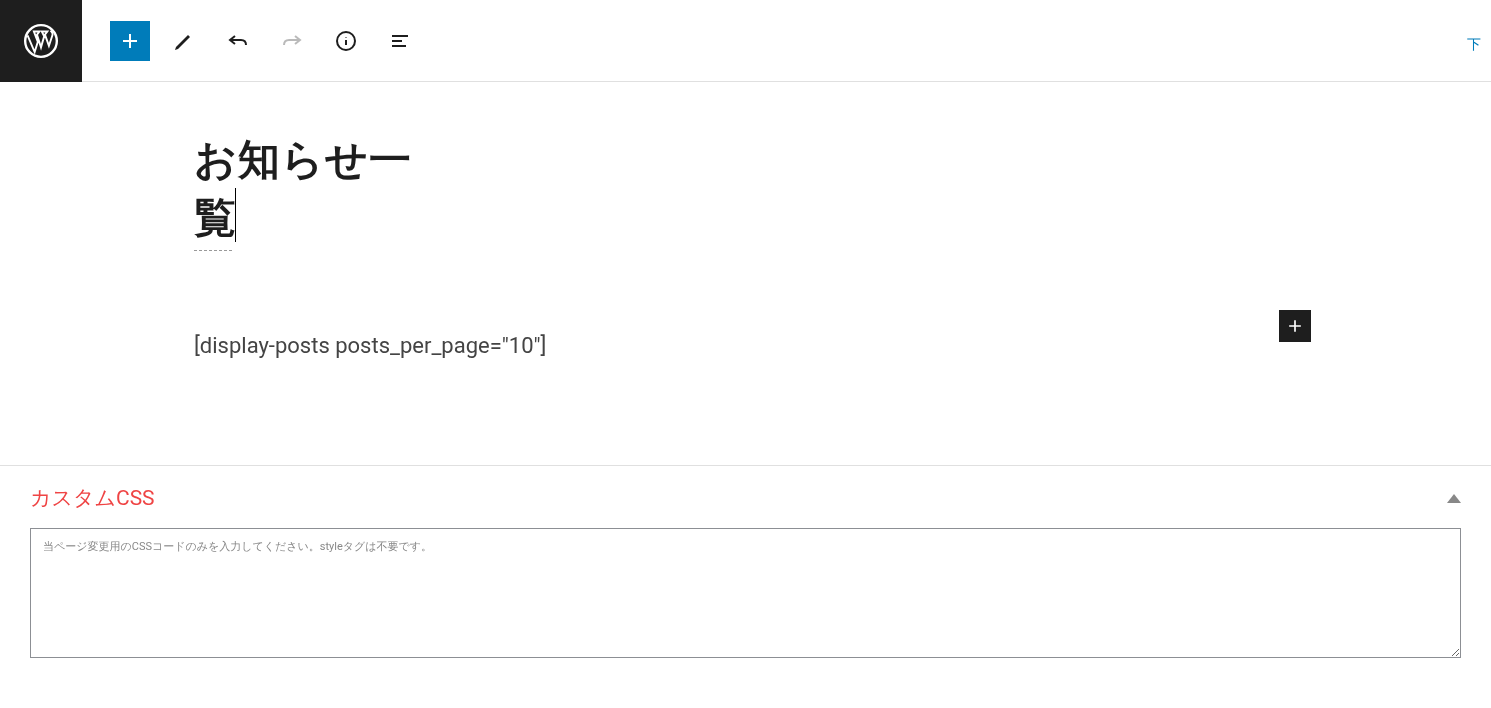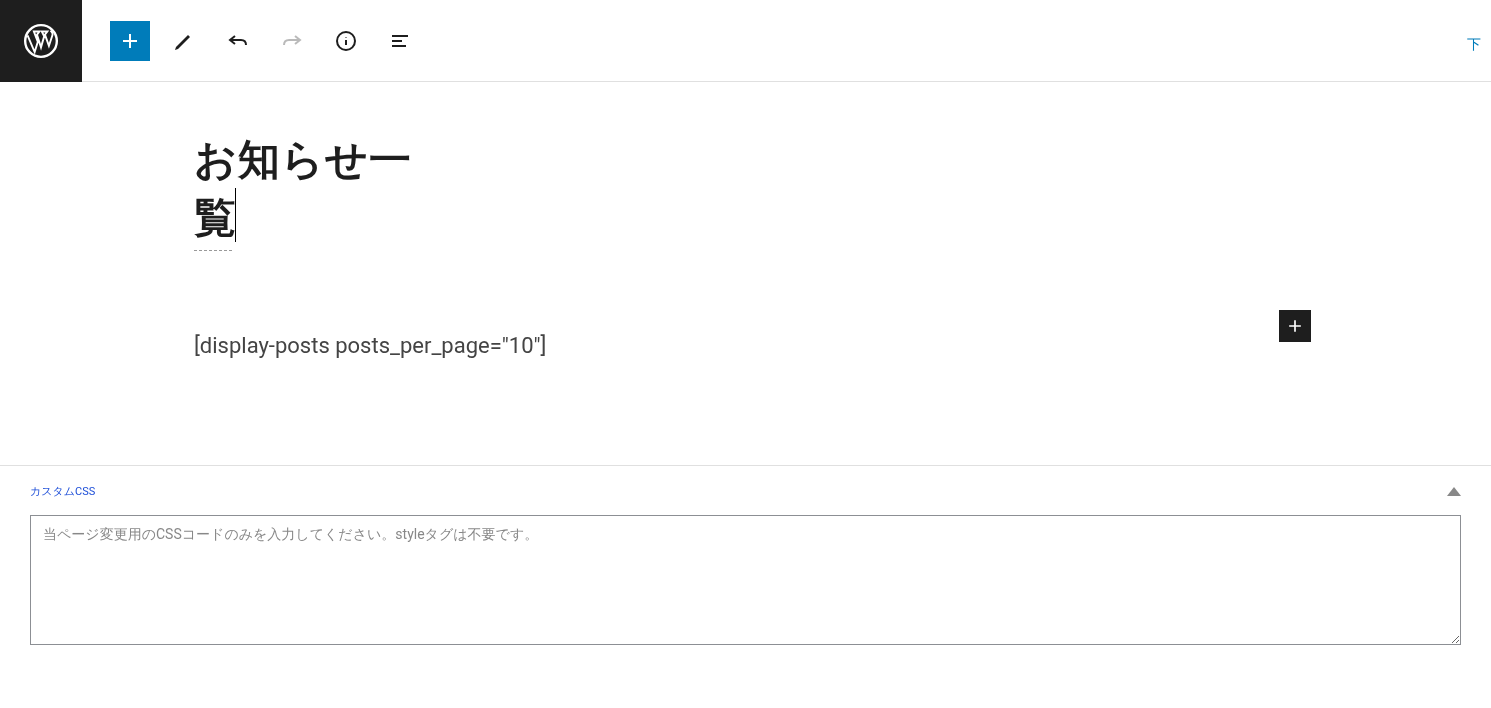--- a/index.html
+++ b/index.html
@@ -120,37 +120,37 @@
       border-top: 1px solid #e0e0e0;
       padding: 18px 30px 20px 30px;
     }
     .custom-css-header {
       display: flex;
       justify-content: space-between;
       align-items: center;
       margin-bottom: 16px;
     }
     .custom-css-title {
-      font-size: 11px;
-      color: #1d4ed8;
+      font-size: 21px;
+      color: #ef4444;
       text-align: center;
     }
     .collapse-arrow {
       width: 0;
       height: 0;
       border-left: 7px solid transparent;
       border-right: 7px solid transparent;
       border-bottom: 9px solid #888;
     }
     .css-textarea {
       width: 100%;
       height: 130px;
       border: 1px solid #8c8f94;
       padding: 10px 12px;
-      font-size: 14px;
+      font-size: 11px;
       font-family: inherit;
       resize: both;
       color: #333;
     }
     .css-textarea::placeholder {
       color: #888;
     }
   </style>
 </head>
 <body>

